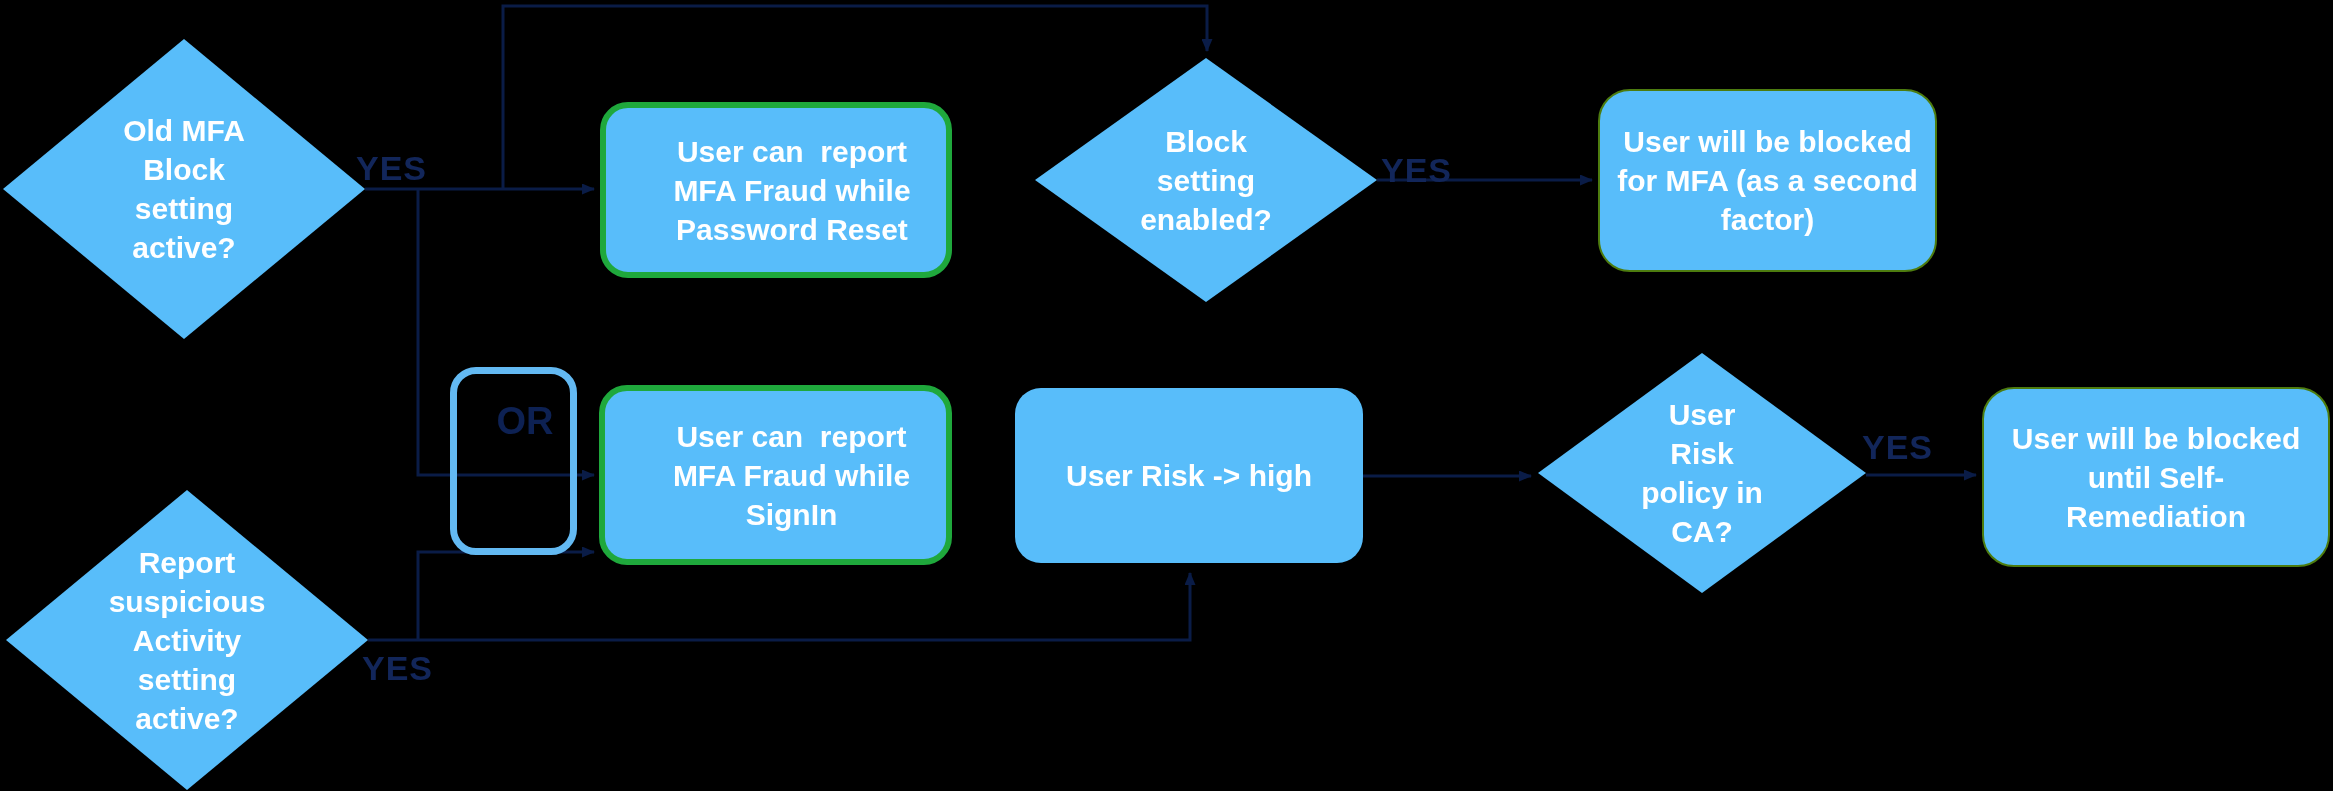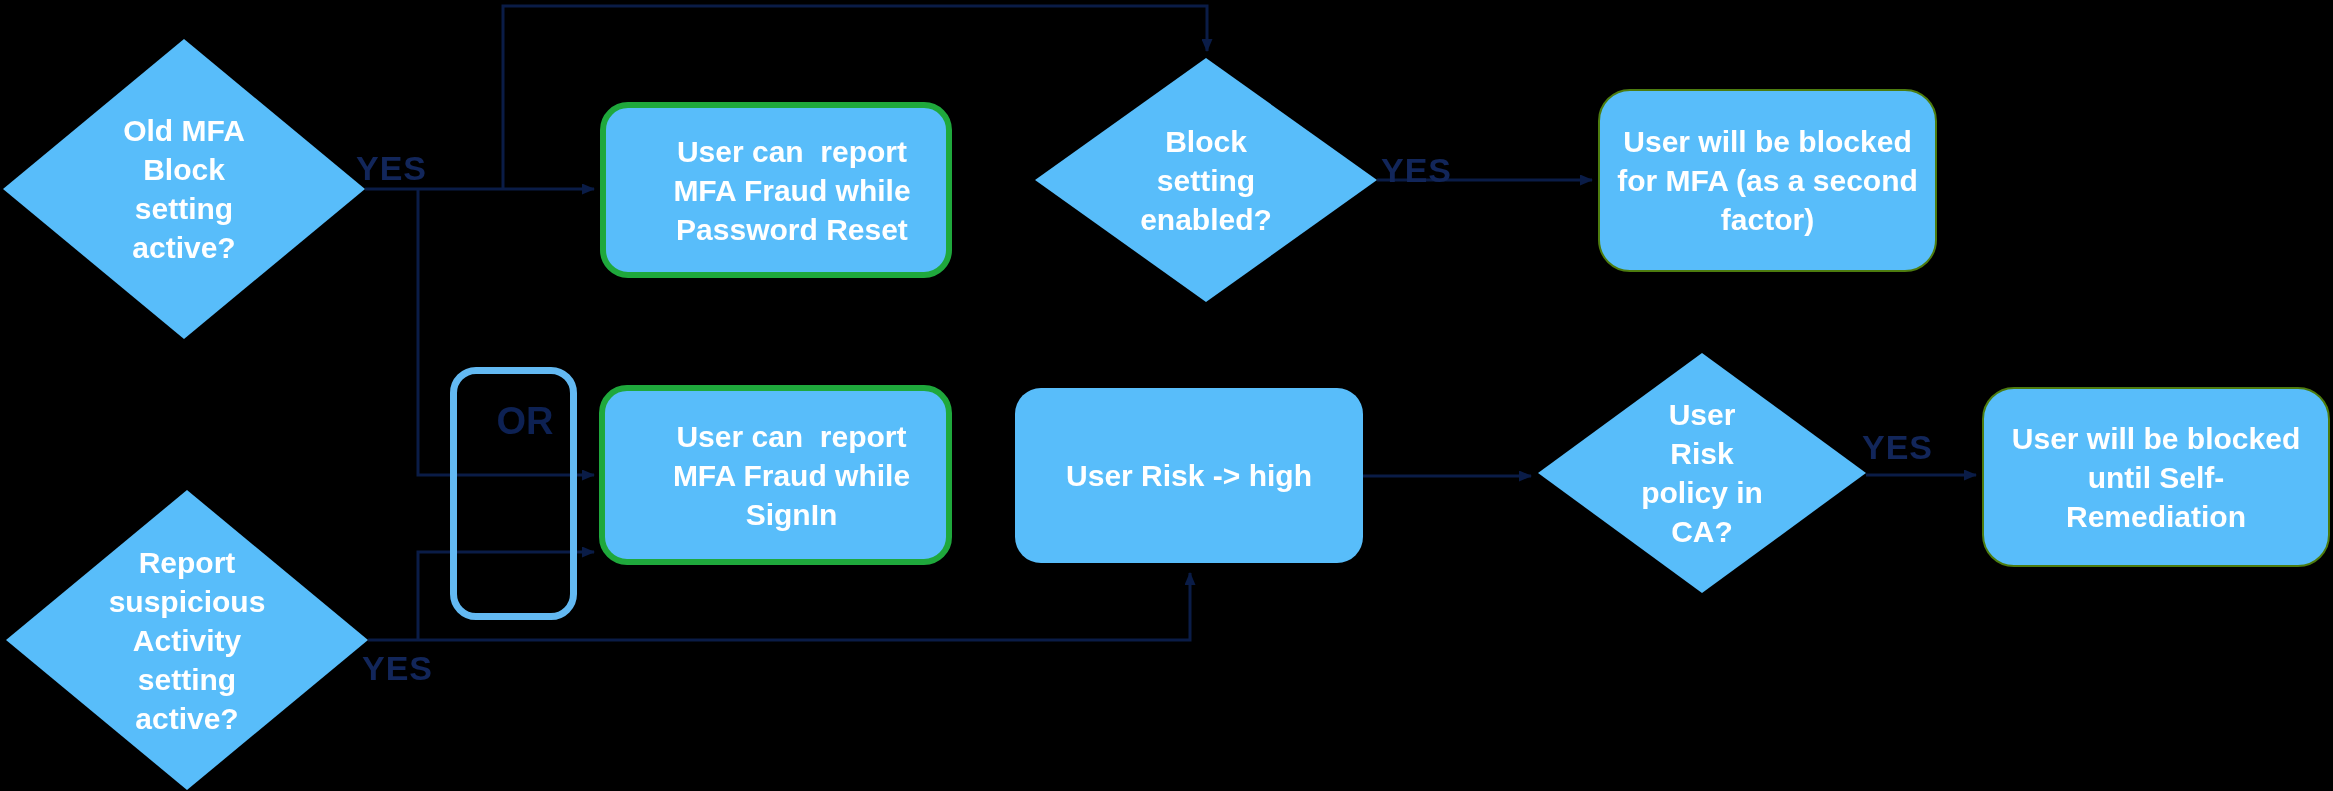--- a/index.html
+++ b/index.html
@@ -61,21 +61,21 @@
   
   #old-mfa            { left: 3px;    top: 39px;  width: 362px; height: 300px; }
   #report-suspicious  { left: 6px;    top: 490px; width: 362px; height: 300px; text-align: center; }
   #block-setting      { left: 1035px; top: 58px;  width: 342px; height: 244px; }
   #user-risk-policy   { left: 1538px; top: 353px; width: 328px; height: 240px; }
   #report-pw-reset    { left: 600px;  top: 102px; width: 352px; height: 176px; }
   #report-signin      { left: 599px;  top: 385px; width: 353px; height: 180px; }
   #user-risk-high     { left: 1015px; top: 388px; width: 348px; height: 175px; border-radius: 26px; text-align: right; }
   #blocked-mfa        { left: 1598px; top: 89px;  width: 339px; height: 183px; }
   #blocked-remediation{ left: 1982px; top: 387px; width: 348px; height: 180px; }
-  #or-operator        { left: 450px;  top: 367px; width: 127px; height: 253px; padding-left: 23px; }
+  #or-operator        { left: 450px;  top: 367px; width: 127px; height: 188px; padding-left: 23px; }
   #yes-old-mfa           { left: 356px;  top: 149px; }
   #yes-report-suspicious { left: 362px;  top: 649px; }
   #yes-block-setting     { left: 1381px; top: 151px; }
   #yes-user-risk-policy  { left: 1862px; top: 428px; }
 </style>
 </head>
 <body>
 
 <div class="stage">
 

